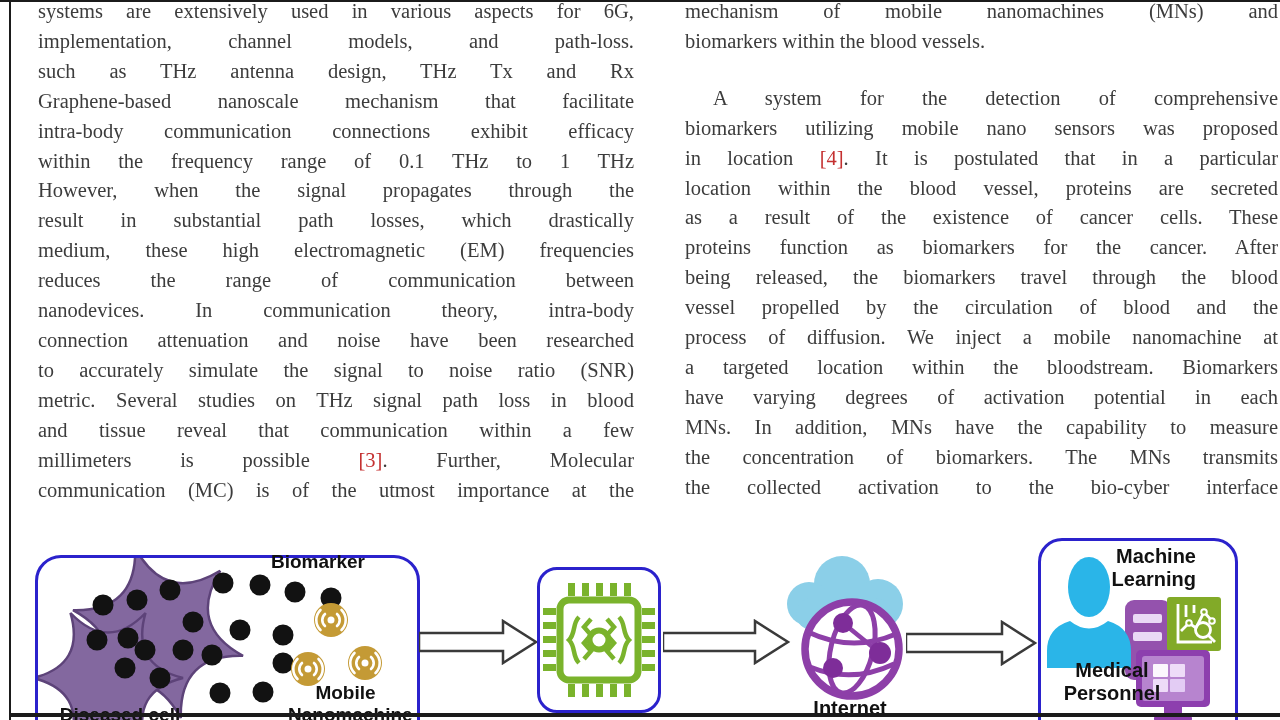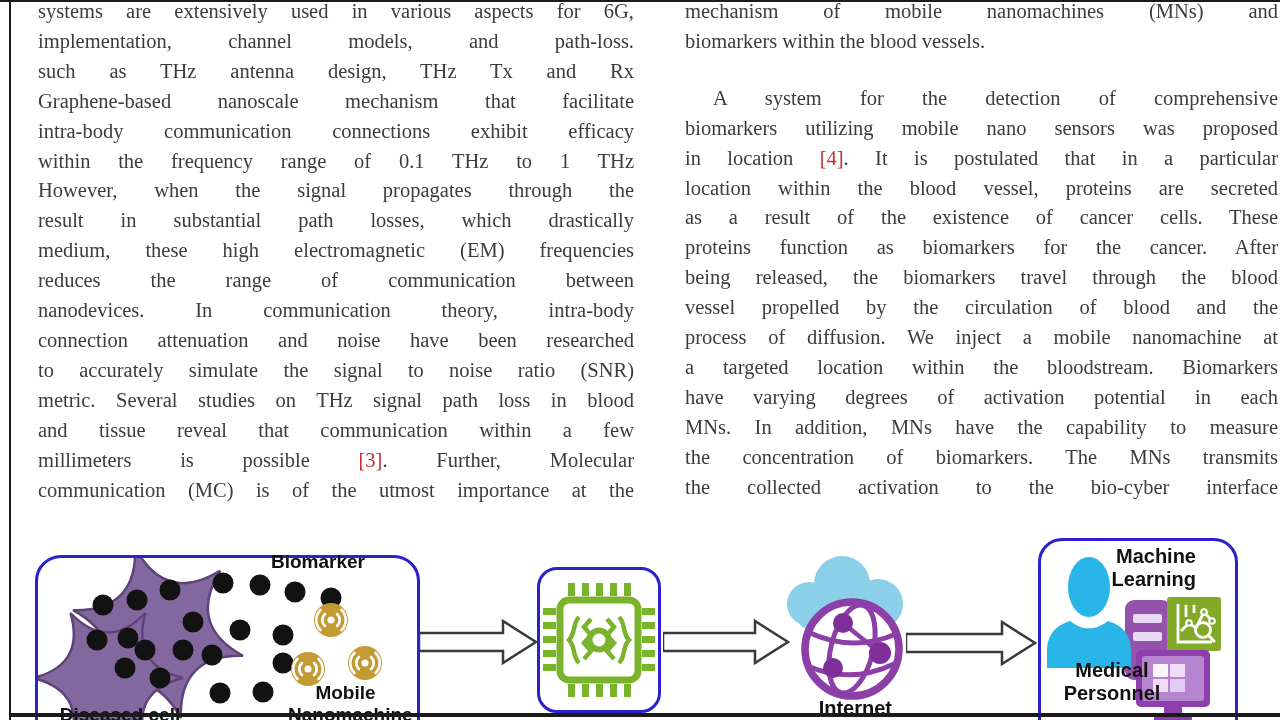--- a/index.html
+++ b/index.html
@@ -179,21 +179,21 @@
       <circle cx="74" cy="97" r="47" fill="#fff" stroke="#8d3fa8" stroke-width="7.5"></circle>
       <ellipse cx="74" cy="97" rx="21" ry="45" fill="none" stroke="#8d3fa8" stroke-width="5" transform="rotate(14 74 97)"></ellipse>
       <path d="M 30 80 Q 74 101 118 82" fill="none" stroke="#8d3fa8" stroke-width="5"></path>
       <path d="M 32 115 Q 74 132 116 112" fill="none" stroke="#8d3fa8" stroke-width="5"></path>
       <line x1="65" y1="71" x2="102" y2="101" stroke="#8d3fa8" stroke-width="4.5"></line>
       <circle cx="65" cy="71" r="10" fill="#7e2d99"></circle>
       <circle cx="102" cy="101" r="11" fill="#7e2d99"></circle>
       <circle cx="55" cy="116" r="10" fill="#7e2d99"></circle>
     </g>
   </svg>
-  <div class="flabel" style="left:808px;top:697px;width:84px;font-size:20px;text-align:right;">Internet</div>
+  <div class="flabel" style="left:808px;top:697px;width:84px;font-size:20px;">Internet</div>
 
   <svg class="fsvg" style="left:906px;top:620px;" width="132" height="46">
     <polygon points="0,14 96,14 96,2 129,23 96,44 96,32 0,32" fill="#fff" stroke="#3a3a3a" stroke-width="2.5"></polygon>
   </svg>
 
   <div class="fbox" style="left:1038px;top:538px;width:194px;height:200px;border-radius:24px;"></div>
   <div class="pdiv" style="left:1125px;top:600px;width:46px;height:80px;background:#9452ad;border-radius:9px;"></div>
   <div class="pdiv" style="left:1133px;top:614px;width:29px;height:9px;background:#ead9f5;border-radius:2px;"></div>
   <div class="pdiv" style="left:1133px;top:632px;width:29px;height:9px;background:#ead9f5;border-radius:2px;"></div>
   <svg class="fsvg" style="left:1167px;top:597px;" width="54" height="54" viewBox="0 0 54 54">

